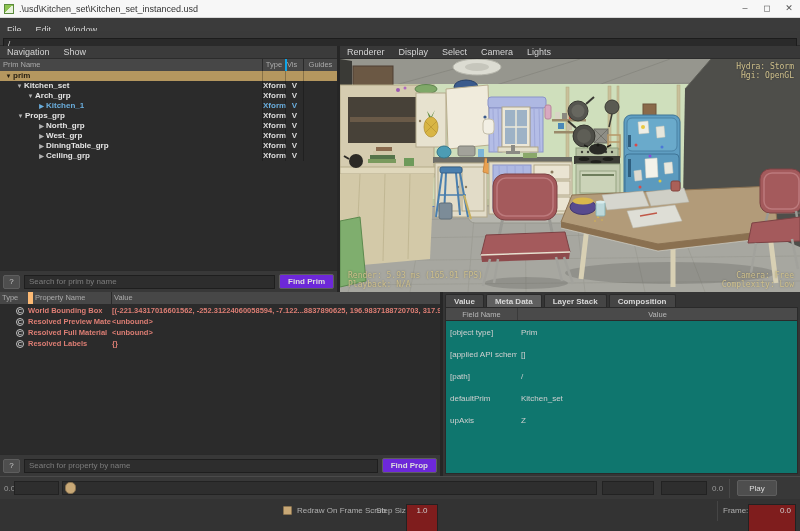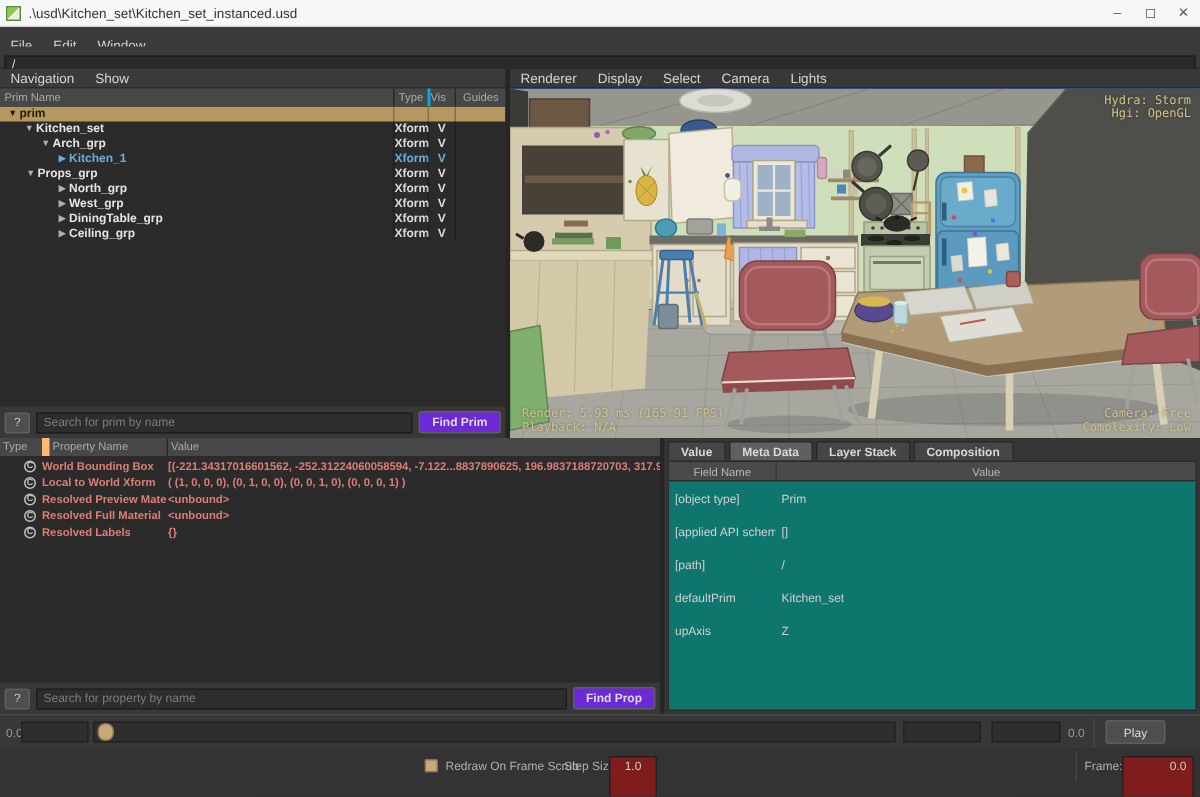--- a/index.html
+++ b/index.html
@@ -524,27 +524,20 @@
             <span class="pc-type">
               <span class="c-icon">C</span>
             </span>
             <span class="pc-name">World Bounding Box</span>
             <span class="pc-value">[(-221.34317016601562, -252.31224060058594, -7.122...8837890625, 196.9837188720703, 317.9218758674561)]</span>
           </div>
           <div class="prop-row">
             <span class="pc-type">
               <span class="c-icon">C</span>
             </span>
-            <span class="pc-name">Local to World Xform</span>
-            <span class="pc-value">( (1, 0, 0, 0), (0, 1, 0, 0), (0, 0, 1, 0), (0, 0, 0, 1) )</span>
-          </div>
-          <div class="prop-row">
-            <span class="pc-type">
-              <span class="c-icon">C</span>
-            </span>
             <span class="pc-name">Resolved Preview Material</span>
             <span class="pc-value">&lt;unbound&gt;</span>
           </div>
           <div class="prop-row">
             <span class="pc-type">
               <span class="c-icon">C</span>
             </span>
             <span class="pc-name">Resolved Full Material</span>
             <span class="pc-value">&lt;unbound&gt;</span>
           </div>

